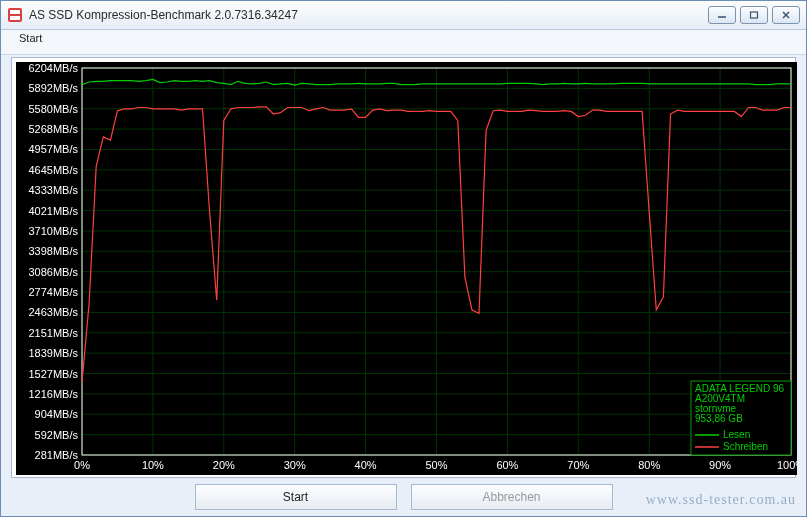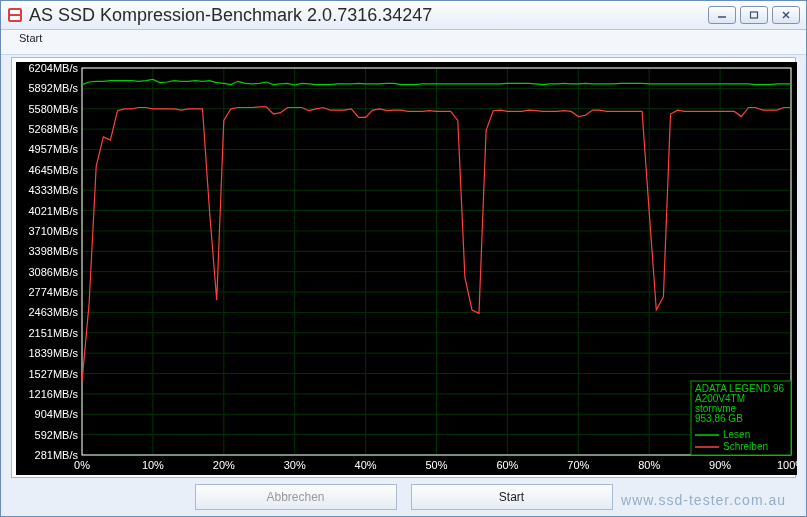--- a/index.html
+++ b/index.html
@@ -1,32 +1,32 @@
 <!DOCTYPE html>
 <html><head>
 <meta charset="utf-8">
 <style>
   html,body{margin:0;padding:0;background:#d9e4f1;font-family:"Segoe UI",Tahoma,Arial,sans-serif;font-size:11px;color:#222}
   .window{width:807px;height:517px;position:relative;background:#e8eff8;border:1px solid #6a8cb8;box-sizing:border-box}
   .titlebar{height:28px;display:flex;align-items:center;background:linear-gradient(#fdfdfe,#e6edf7);border-bottom:1px solid #b6c6dc;padding:0 6px;gap:6px}
   .app-icon{width:16px;height:16px;display:flex;align-items:center;justify-content:center}
-  .title-text{flex:1;color:#2a2a2a;font-size:18px}
+  .title-text{flex:1;color:#2a2a2a;font-size:12px}
   .win-btns{display:flex;gap:4px}
   .win-btn{width:26px;height:16px;border:1px solid #7e93ae;border-radius:3px;background:linear-gradient(#fcfdff,#dce6f3);display:flex;align-items:center;justify-content:center;color:#39506f;font-size:10px}
   .menubar{height:20px;padding:2px 10px;border-bottom:1px solid #c9d6e8;background:#f3f7fc}
   .menu-item{padding:2px 8px;cursor:default}
   .panel{position:absolute;left:10px;right:10px;top:56px;bottom:38px;background:#fff;border:1px solid #a9b9cf}
   .chart{position:absolute;inset:4px;background:#000}
   .chart svg{display:block}
   .y-tick text,.x-tick text{fill:#fff;font-size:11px;font-family:Arial,sans-serif}
   .legend-box text{fill:#00d000;font-size:10px}
   .btn-row{position:absolute;left:0;right:0;bottom:6px;height:26px;display:flex;justify-content:center;gap:14px}
   .btn{width:200px;height:24px;border:1px solid #a9b9cf;background:linear-gradient(#fdfdfe,#e6ecf4);display:flex;align-items:center;justify-content:center;font-size:12px;color:#222}
   .btn.disabled{color:#9a9a9a}
-  .watermark{position:absolute;right:20px;bottom:8px;font-family:Liberation Sans, sans-serif;font-size:14px;color:rgba(80,120,160,.55);letter-spacing:1px;pointer-events:none}
+  .watermark{position:absolute;right:10px;bottom:8px;font-family:Liberation Serif, serif;font-size:14px;color:rgba(80,120,160,.55);letter-spacing:1px;pointer-events:none}
 </style>
 </head>
 <body>
 
 <div class="window">
 
   <div class="titlebar">
     <span class="app-icon">
       <svg width="16" height="16" viewBox="0 0 16 16">
           <rect x="1" y="1" width="14" height="14" fill="#d94040" rx="2"></rect>
@@ -199,18 +199,18 @@
             <line x1="679" y1="373" x2="703" y2="373" stroke="#00d000" stroke-width="1.5"></line>
             <text x="707" y="376">Lesen</text>
             <line x1="679" y1="385" x2="703" y2="385" stroke="#ff4040" stroke-width="1.5"></line>
             <text x="707" y="388">Schreiben</text>
           </g>
         </svg>
     </div>
   </div>
 
   <div class="btn-row">
+    <div class="btn">Start</div>
     <div class="btn disabled">Abbrechen</div>
-    <div class="btn">Start</div>
   </div>
 
   <div class="watermark">www.ssd-tester.com.au</div>
 </div>
 
 </body></html>

